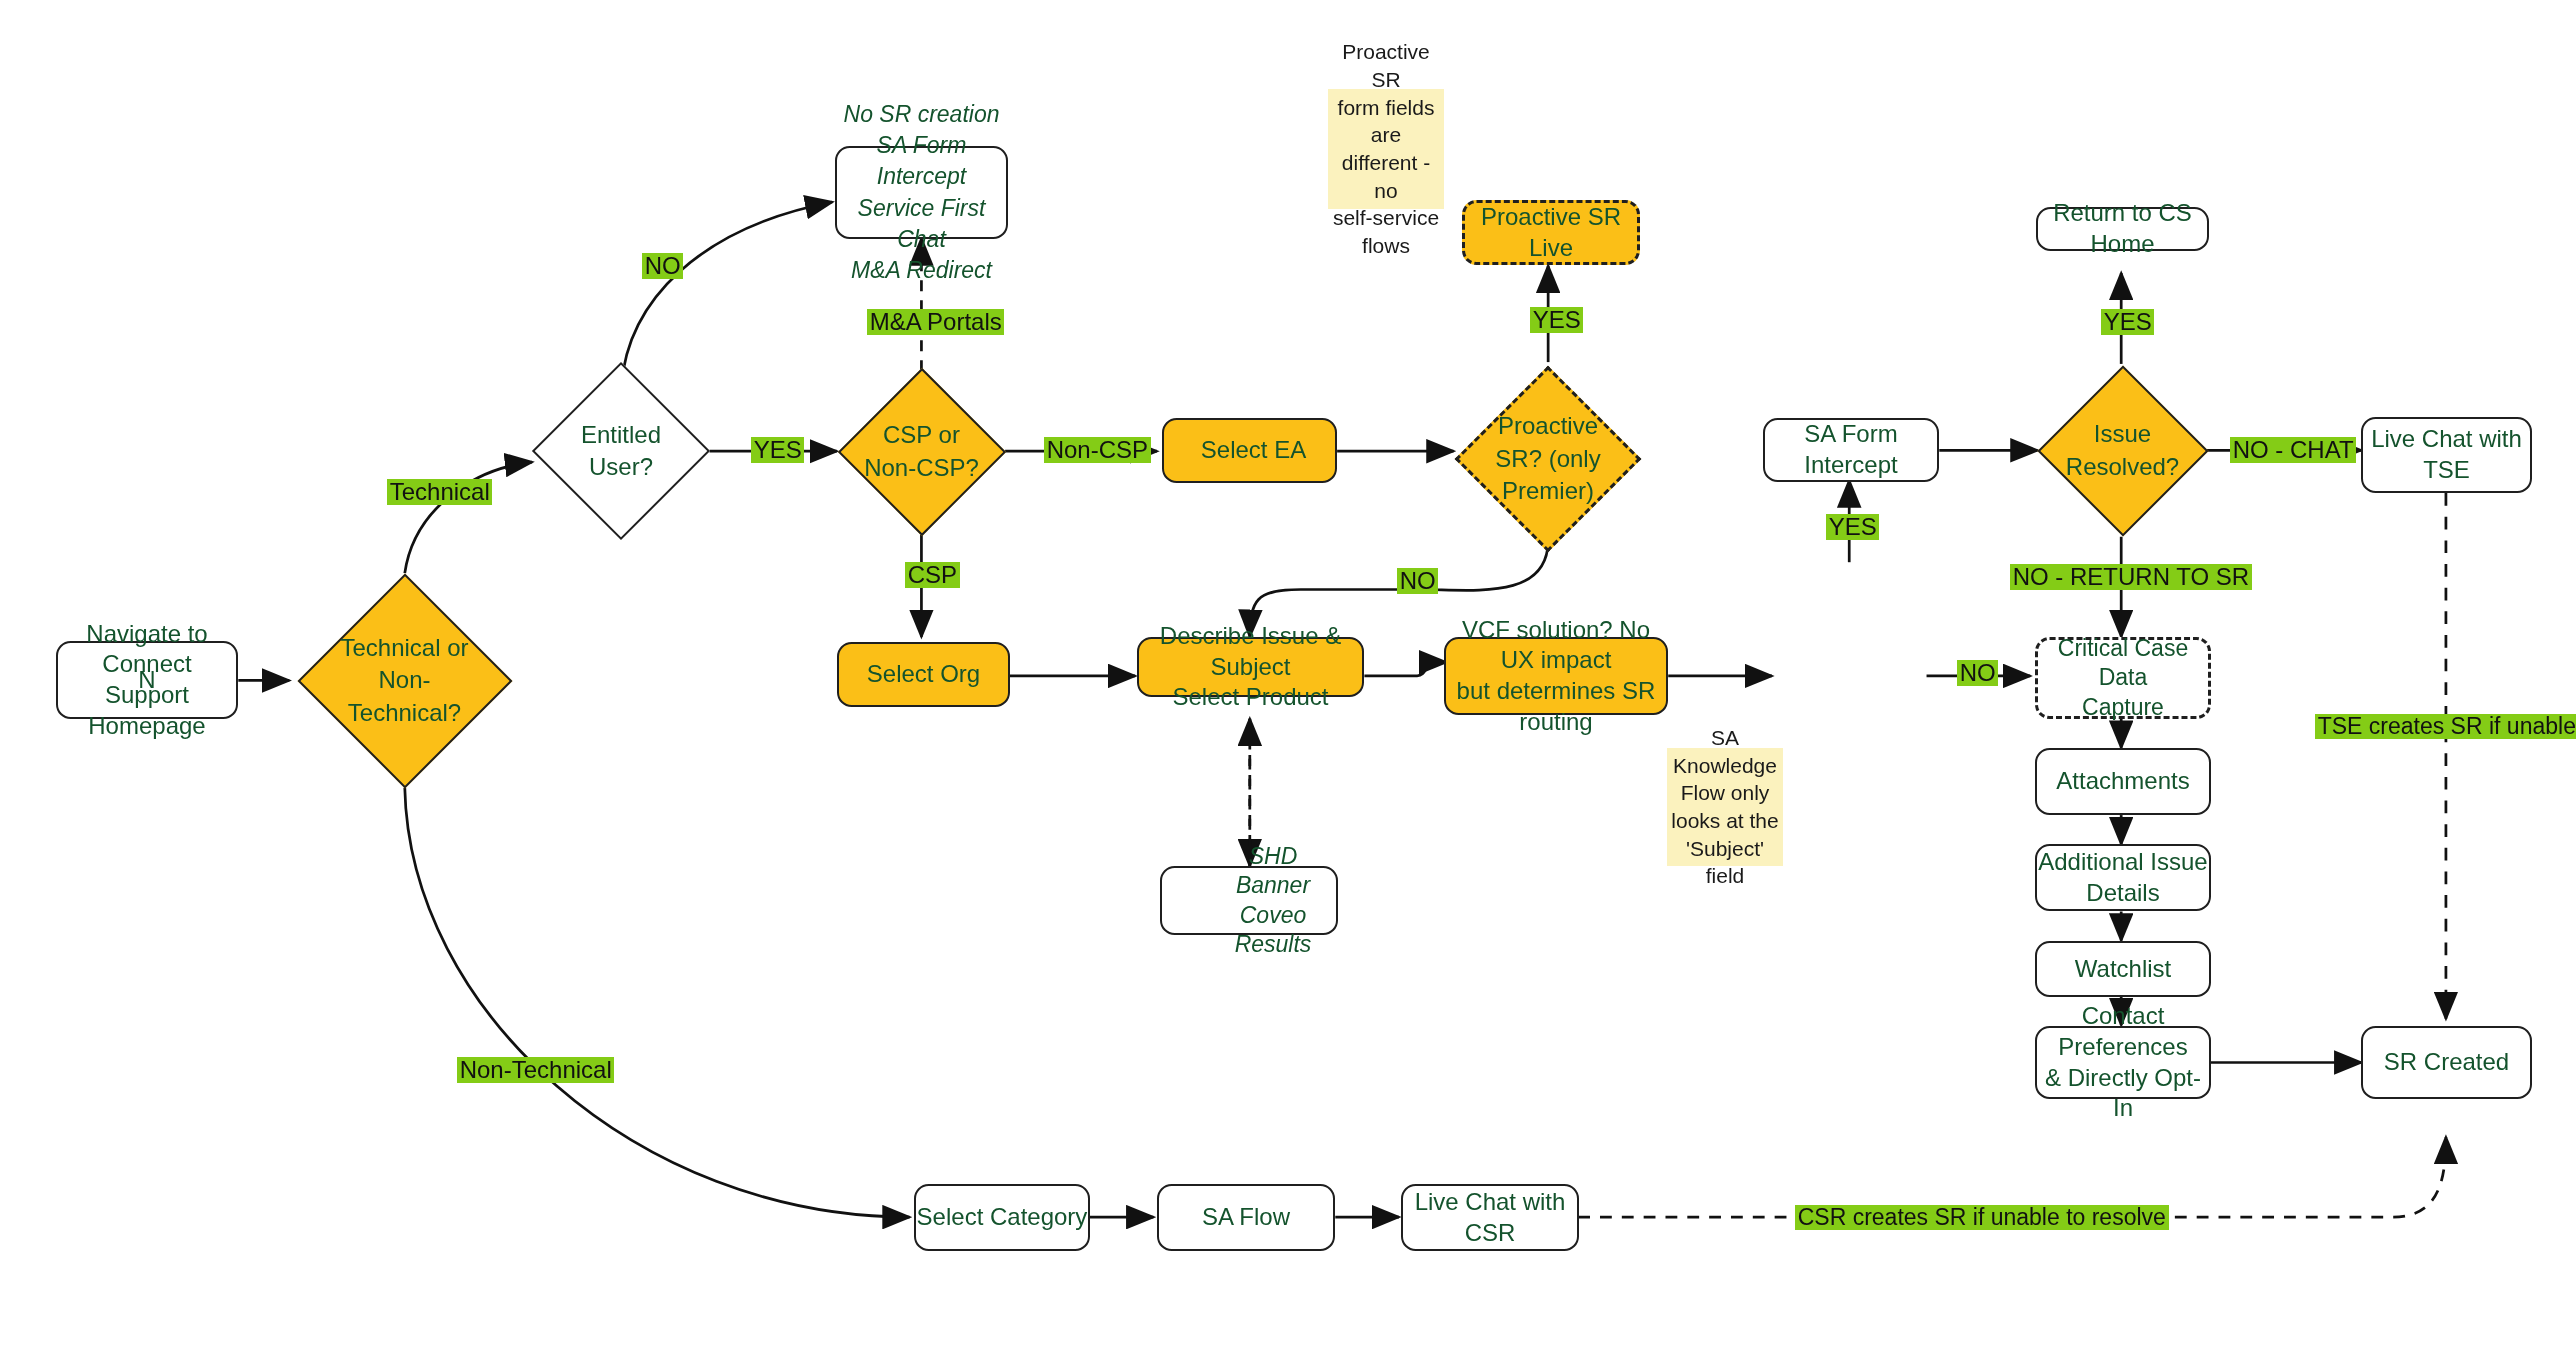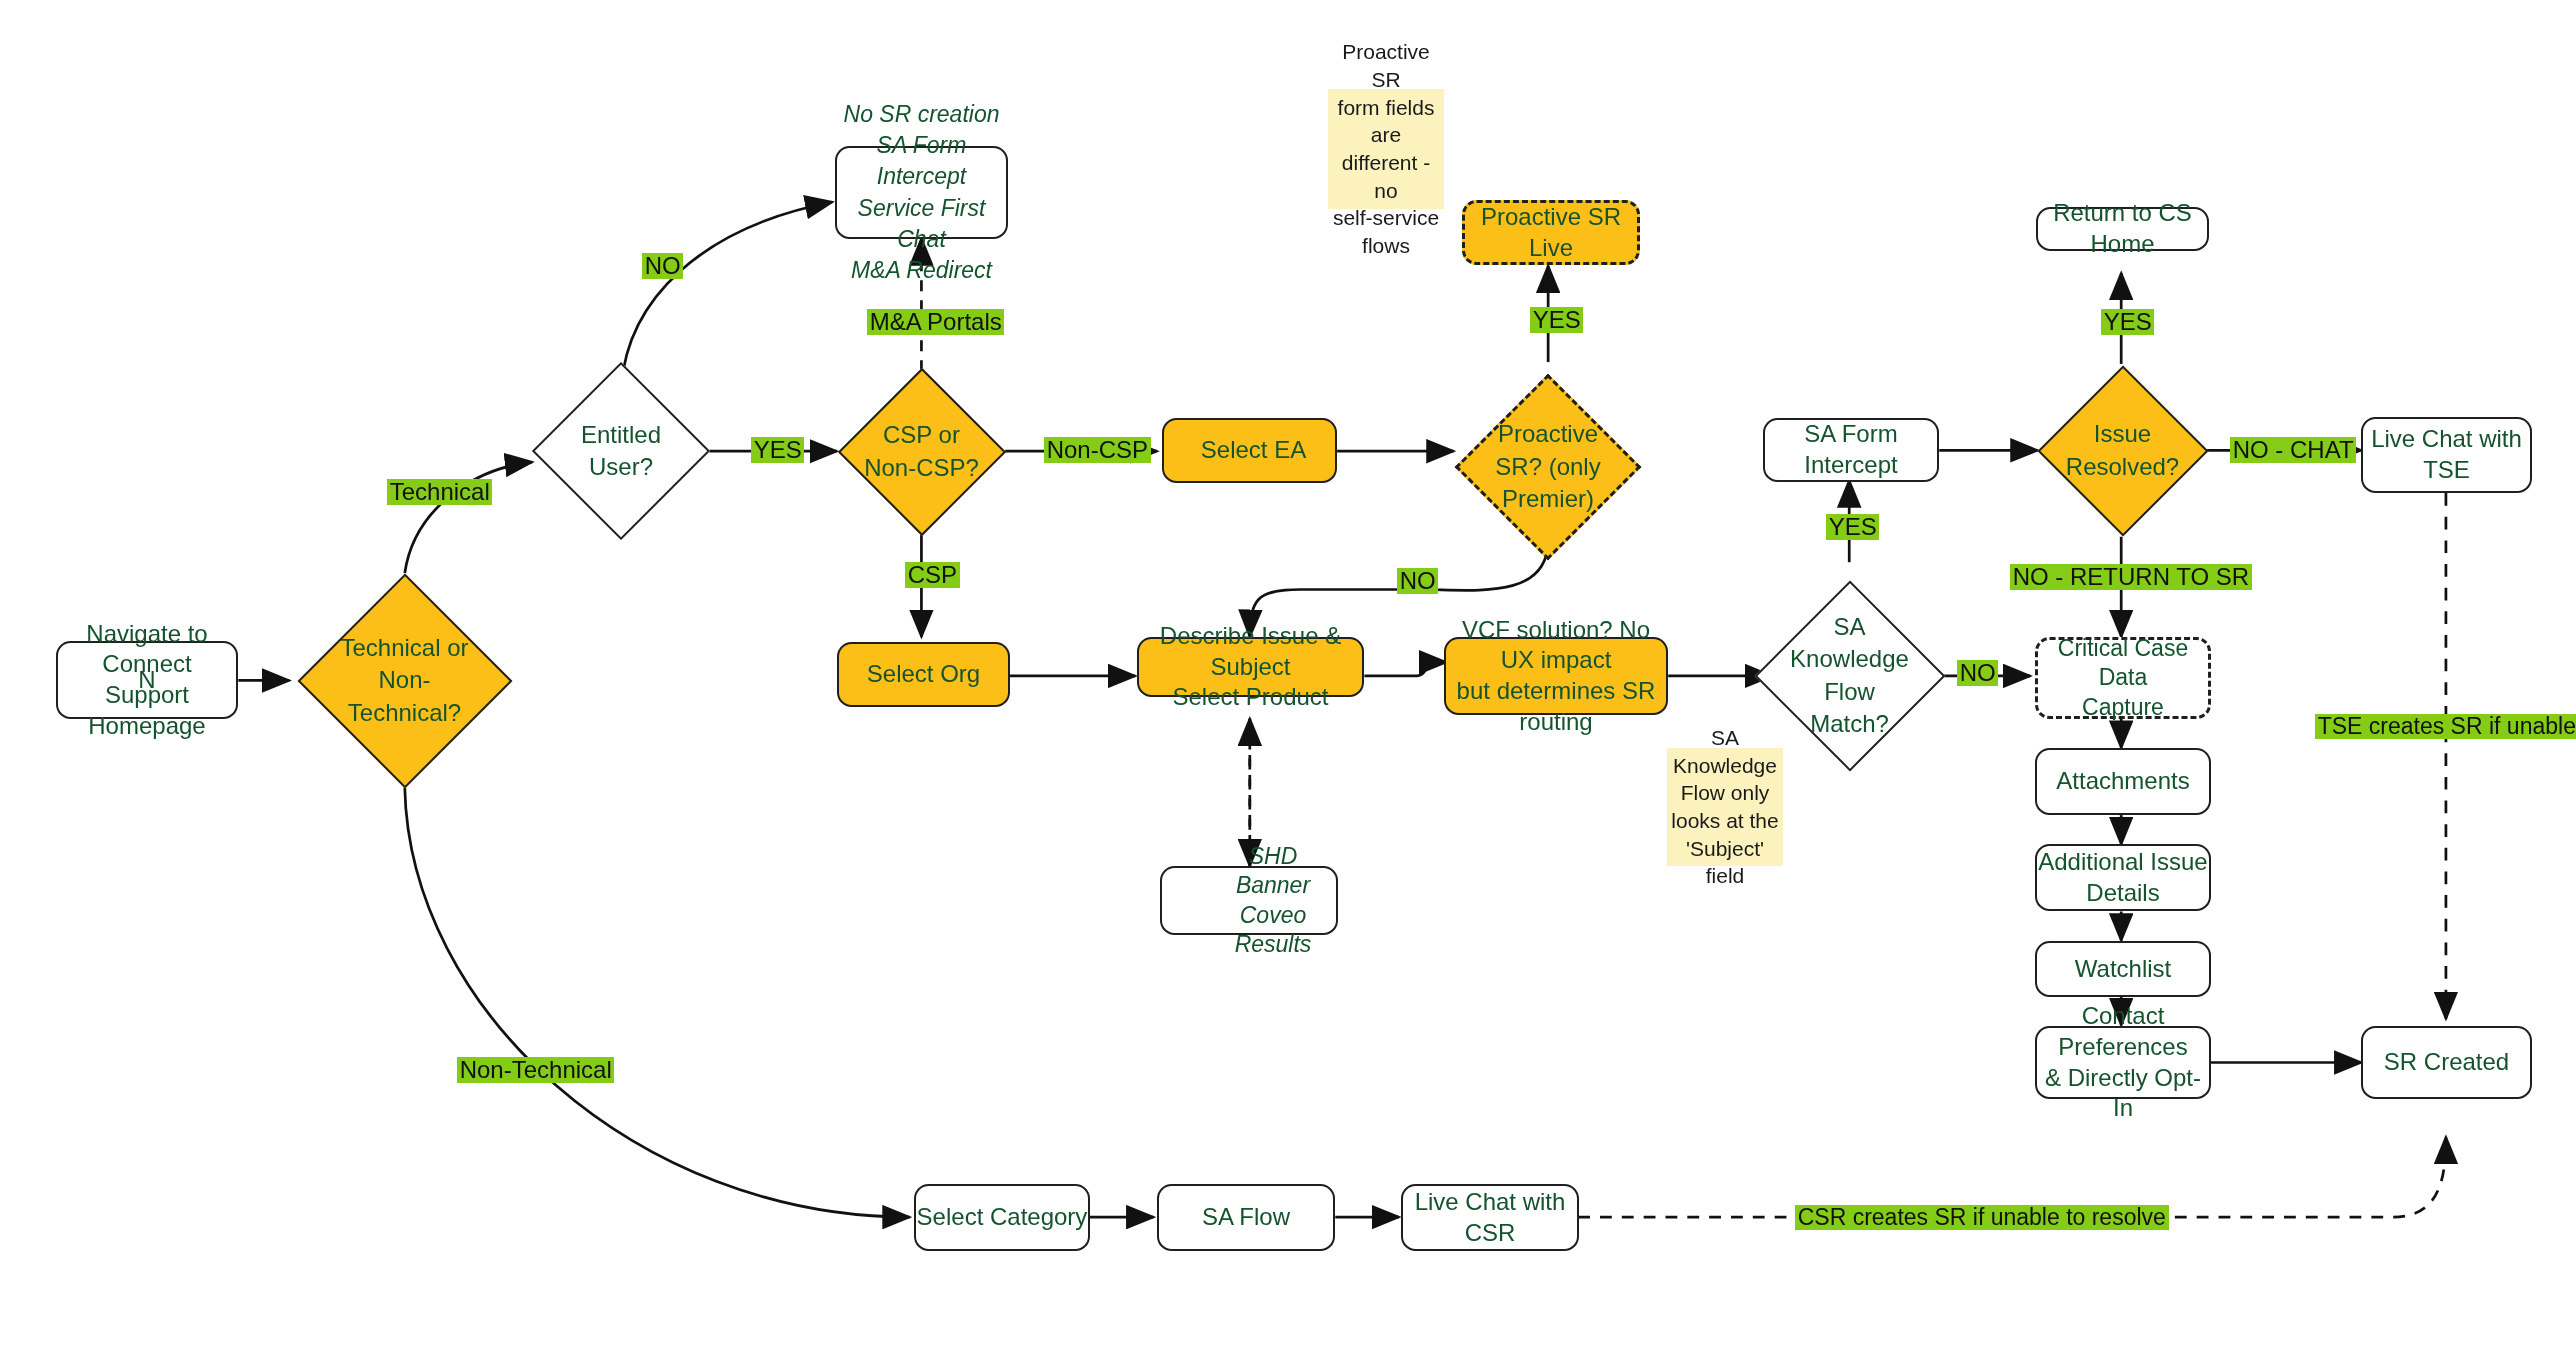--- a/index.html
+++ b/index.html
@@ -137,21 +137,21 @@
   </div>
 
   <div class="node box accent f26" style="left:1162px;top:418px;width:175px;height:65px;padding-left:8px;">
     <span>Select EA</span>
   </div>
 
   <div class="node box accent f26" style="left:837px;top:642px;width:173px;height:65px;">
     <span>Select Org</span>
   </div>
 
-  <div class="node dia accent dashed f26" style="left:1455px;top:374px;width:186px;height:186px;">
+  <div class="node dia accent dashed f26" style="left:1455px;top:366px;width:186px;height:186px;">
     <div class="dshape" style="width:132px;height:132px;"></div>
     <div class="dlabel">Proactive<br>SR? (only<br>Premier)</div>
   </div>
 
   <div class="node box accent dashed f26" style="left:1462px;top:200px;width:178px;height:65px;">
     <span>Proactive SR Live</span>
   </div>
 
   <div class="note f23" style="left:1328px;top:89px;width:116px;height:120px;">
     <div>Proactive SR<br>form fields are<br>different - no<br>self-service<br>flows</div>
@@ -162,24 +162,20 @@
   </div>
 
   <div class="node box plain italic f25" style="left:1160px;top:866px;width:178px;height:69px;padding-left:48px;">
     <div>SHD Banner<br>Coveo Results</div>
   </div>
 
   <div class="node box accent f26" style="left:1444px;top:637px;width:224px;height:78px;">
     <div>VCF solution? No UX impact<br>but determines SR routing</div>
   </div>
 
-  <div class="node dia f26" style="left:1772px;top:562px;width:155px;height:227px;">
-    <div class="dshape" style="width:135px;height:135px;"></div>
-    <div class="dlabel">SA<br>Knowledge<br>Flow Match?</div>
-  </div>
 
   <div class="note f23" style="left:1667px;top:748px;width:116px;height:118px;">
     <div>SA Knowledge<br>Flow only<br>looks at the<br>'Subject' field</div>
   </div>
 
   <div class="node box plain f26" style="left:1763px;top:418px;width:176px;height:64px;">
     <span>SA Form Intercept</span>
   </div>
 
   <div class="node dia accent f26" style="left:2038px;top:364px;width:169px;height:173px;">

